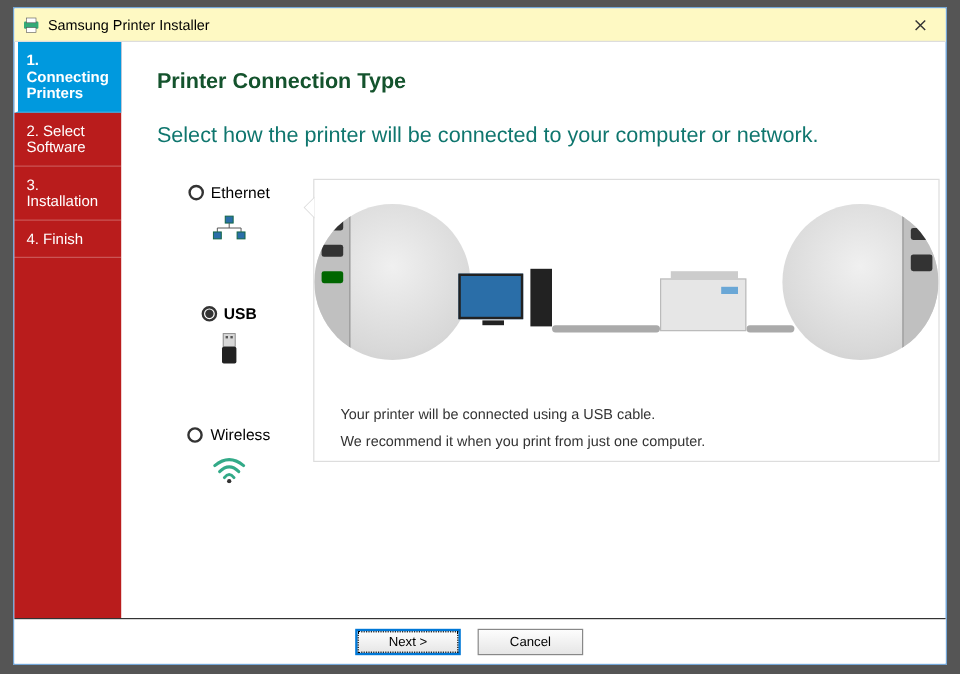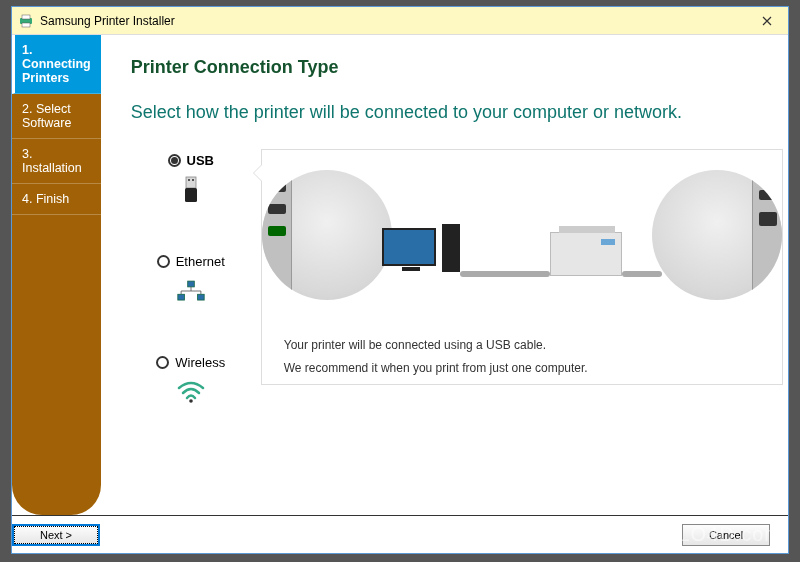--- a/index.html
+++ b/index.html
@@ -3,41 +3,41 @@
 <meta charset="utf-8">
 <style>
   * { box-sizing: border-box; margin: 0; padding: 0; }
   body { background: #555; font-family: "Segoe UI", Tahoma, sans-serif; font-size: 12px; width: 800px; height: 562px; overflow: hidden; position: relative; }
   .window { position: absolute; left: 11px; top: 6px; width: 778px; height: 548px; background: #fff; border: 1px solid #5a99d6; }
   .titlebar { height: 28px; background: #fef9c3; display: flex; align-items: center; border-bottom: 1px solid #ddd; }
   .titlebar .icon { width: 16px; height: 16px; margin: 0 6px 0 6px; }
   .titlebar .title { flex: 1; font-size: 12px; color: #000; }
   .titlebar .close { width: 42px; height: 28px; display: flex; align-items: center; justify-content: center; font-size: 14px; color: #333; cursor: default; }
   .content { display: flex; height: calc(100% - 28px - 38px); }
-  .sidebar { width: 198px; background: #a16207; color: #fff; border-radius: 30px; }
+  .sidebar { width: 198px; background: #b91c1c; color: #fff; }
   .sidebar-item { padding: 8px 10px; font-size: 12.5px; border-bottom: 1px solid rgba(255,255,255,0.25); }
   .sidebar-item.active { background: #0099de; font-weight: bold; border-left: 3px solid #fff; padding-left: 7px; }
   .main { flex: 1; padding: 22px 30px 10px 30px; position: relative; }
   .main h1 { font-size: 18px; font-weight: bold; color: #14532d; margin-bottom: 24px; }
   .main .subtitle { font-size: 18px; color: #0f766e; }
   .options { margin-top: 26px; display: flex; gap: 0; }
   .opt-col { width: 120px; display: flex; flex-direction: column; gap: 50px; padding-top: 4px; }
   .opt { display: flex; flex-direction: column; align-items: center; gap: 8px; }
   .opt-row { display: flex; align-items: center; gap: 6px; }
   .radio { width: 13px; height: 13px; border: 2px solid #333; border-radius: 50%; position: relative; background: #fff; }
   .radio.checked::after { content: ""; position: absolute; width: 7px; height: 7px; background: #333; border-radius: 50%; top: 1px; left: 1px; }
   .opt-label { font-size: 13px; color: #000; }
   .opt-label.bold { font-weight: bold; }
   .opt-icon { width: 28px; height: 28px; display: flex; align-items: center; justify-content: center; }
   .panel { flex: 1; border: 1px solid #ddd; background: #fff; height: 236px; position: relative; margin-left: 10px; }
   .panel::before { content: ""; position: absolute; left: -9px; top: 14px; width: 0; height: 0; border-top: 9px solid transparent; border-bottom: 9px solid transparent; border-right: 9px solid #ddd; }
   .panel::after { content: ""; position: absolute; left: -8px; top: 15px; width: 0; height: 0; border-top: 8px solid transparent; border-bottom: 8px solid transparent; border-right: 8px solid #fff; }
   .panel-img { height: 170px; display: flex; align-items: center; justify-content: center; gap: 0; padding: 10px 0; }
   .panel-text { padding: 14px 22px; font-size: 12px; color: #333; line-height: 1.9; }
-  .footer { height: 38px; border-top: 1px solid #333; display: flex; align-items: center; justify-content: space-between; padding-right: 18px; gap: 14px; background: #fff; }
+  .footer { height: 38px; border-top: 1px solid #333; display: flex; align-items: center; justify-content: center; padding-right: 18px; gap: 14px; background: #fff; }
   .btn { width: 88px; height: 22px; font-size: 11px; border: 1px solid #888; background: linear-gradient(#fdfdfd, #e6e6e6); display: flex; align-items: center; justify-content: center; }
   .btn.focus { outline: 1px dotted #000; outline-offset: -3px; border: 2px solid #0078d7; }
   .watermark { position: absolute; right: 18px; bottom: 16px; color: rgba(255,255,255,0.5); font-size: 20px; font-weight: 400; letter-spacing: 1px; pointer-events: none; }
   
   .circ { width: 130px; height: 130px; border-radius: 50%; background: radial-gradient(circle at 50% 40%, #f0f0f0 0%, #d8d8d8 70%, #c8c8c8 100%); position: relative; overflow: hidden; }
   .portstrip { position: absolute; width: 30px; height: 100%; background: #c0c0c0; border-right: 1px solid #999; }
   .port { width: 18px; height: 10px; background: #333; border-radius: 2px; margin-left: 6px; margin-top: 12px; }
   .cable { width: 90px; height: 6px; background: #aaa; border-radius: 3px; margin-top: 78px; }
   .monitor { width: 54px; height: 38px; background: #2a6ea8; border: 2px solid #222; position: relative; margin-top: 30px; }
   .monitor::after { content: ""; position: absolute; bottom: -7px; left: 18px; width: 18px; height: 4px; background: #222; }
@@ -79,47 +79,47 @@
 
     <div class="main">
       <h1>Printer Connection Type</h1>
       <div class="subtitle">Select how the printer will be connected to your computer or network.</div>
 
       <div class="options">
         <div class="opt-col">
 
           <div class="opt">
             <div class="opt-row">
-              <span class="radio checked"></span>
-              <span class="opt-label bold">USB</span>
-            </div>
-            <span class="opt-icon usb-icon">
-              <svg width="20" height="28" viewBox="0 0 20 28">
-                <rect x="5" y="1" width="10" height="11" fill="#d8d8d8" stroke="#888" stroke-width="0.8"></rect>
-                <rect x="7" y="3" width="2" height="2" fill="#555"></rect>
-                  <rect x="11" y="3" width="2" height="2" fill="#555"></rect>
-                <rect x="4" y="12" width="12" height="14" rx="1.5" fill="#222"></rect>
-              </svg>
-            </span>
-          </div>
-
-          <div class="opt">
-            <div class="opt-row">
               <span class="radio"></span>
               <span class="opt-label">Ethernet</span>
             </div>
             <span class="opt-icon eth-icon">
               <svg width="34" height="26" viewBox="0 0 34 26">
                 <rect x="13" y="1" width="8" height="7" fill="#2a6ea8" stroke="#164"></rect>
                 <line x1="17" y1="8" x2="17" y2="13" stroke="#555"></line>
                 <line x1="5" y1="13" x2="29" y2="13" stroke="#555"></line>
                 <line x1="5" y1="13" x2="5" y2="17" stroke="#555"></line>
                 <line x1="29" y1="13" x2="29" y2="17" stroke="#555"></line>
                 <rect x="1" y="17" width="8" height="7" fill="#2a6ea8" stroke="#164"></rect>
                 <rect x="25" y="17" width="8" height="7" fill="#2a6ea8" stroke="#164"></rect>
+              </svg>
+            </span>
+          </div>
+
+          <div class="opt">
+            <div class="opt-row">
+              <span class="radio checked"></span>
+              <span class="opt-label bold">USB</span>
+            </div>
+            <span class="opt-icon usb-icon">
+              <svg width="20" height="28" viewBox="0 0 20 28">
+                <rect x="5" y="1" width="10" height="11" fill="#d8d8d8" stroke="#888" stroke-width="0.8"></rect>
+                <rect x="7" y="3" width="2" height="2" fill="#555"></rect>
+                  <rect x="11" y="3" width="2" height="2" fill="#555"></rect>
+                <rect x="4" y="12" width="12" height="14" rx="1.5" fill="#222"></rect>
               </svg>
             </span>
           </div>
 
           <div class="opt">
             <div class="opt-row">
               <span class="radio"></span>
               <span class="opt-label">Wireless</span>
             </div>
             <span class="opt-icon wifi-icon">

